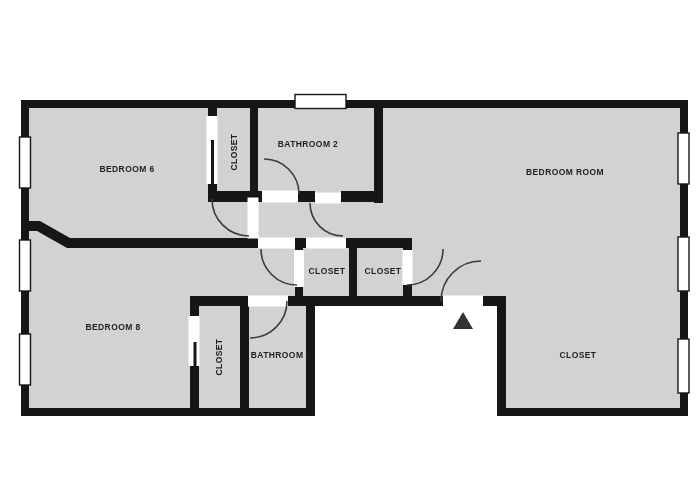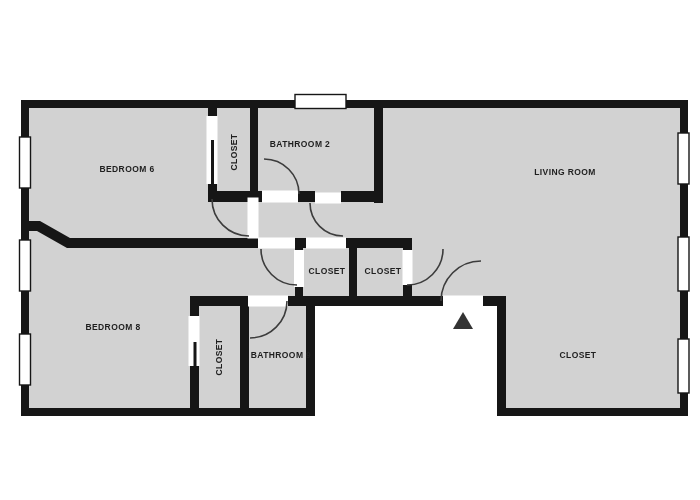--- a/index.html
+++ b/index.html
@@ -107,21 +107,21 @@
       <rect class="win" x="678" y="237" width="11" height="54"></rect>
       <rect class="win" x="678" y="339" width="11" height="54"></rect>
       <rect class="win" x="295" y="94.5" width="51" height="14"></rect>
     </g>
 
     <polygon class="tri" points="463,312 473,329 453,329"></polygon>
   </svg>
 
   <div class="label" style="left:127px;top:169px">BEDROOM 6</div>
   <div class="label vertical" style="left:234px;top:152px">CLOSET</div>
-  <div class="label" style="left:300px;top:144px">BATHROOM 2</div>
-  <div class="label" style="left:565px;top:172px">LIVING ROOM</div>
+  <div class="label" style="left:308px;top:144px">BATHROOM 2</div>
+  <div class="label" style="left:565px;top:172px">BEDROOM ROOM</div>
   <div class="label" style="left:327px;top:271px">CLOSET</div>
   <div class="label" style="left:383px;top:271px">CLOSET</div>
   <div class="label" style="left:113px;top:327px">BEDROOM 8</div>
   <div class="label vertical" style="left:219px;top:357px">CLOSET</div>
   <div class="label" style="left:281px;top:355px">BATHROOM 9</div>
   <div class="label" style="left:578px;top:355px">CLOSET</div>
 </div>
 
 </body></html>

